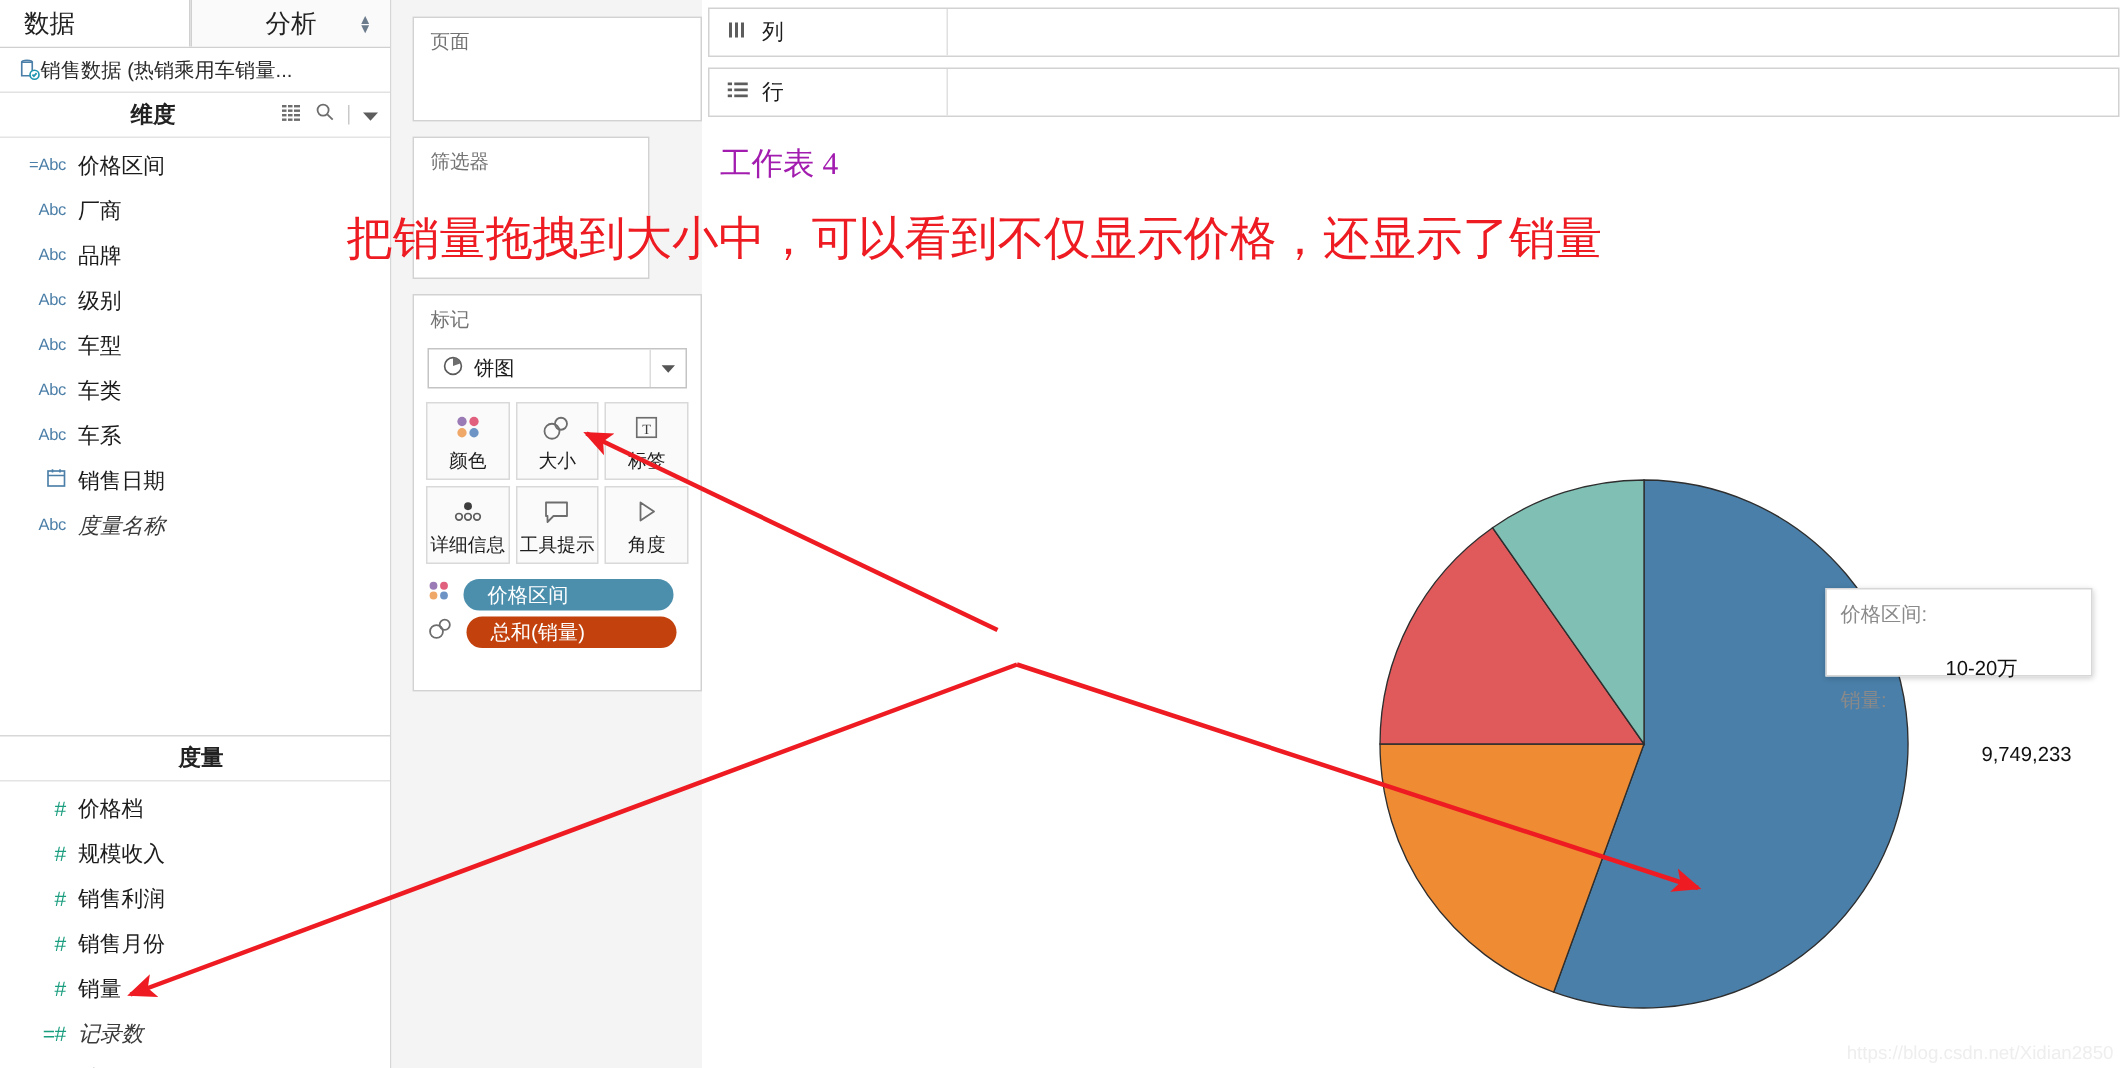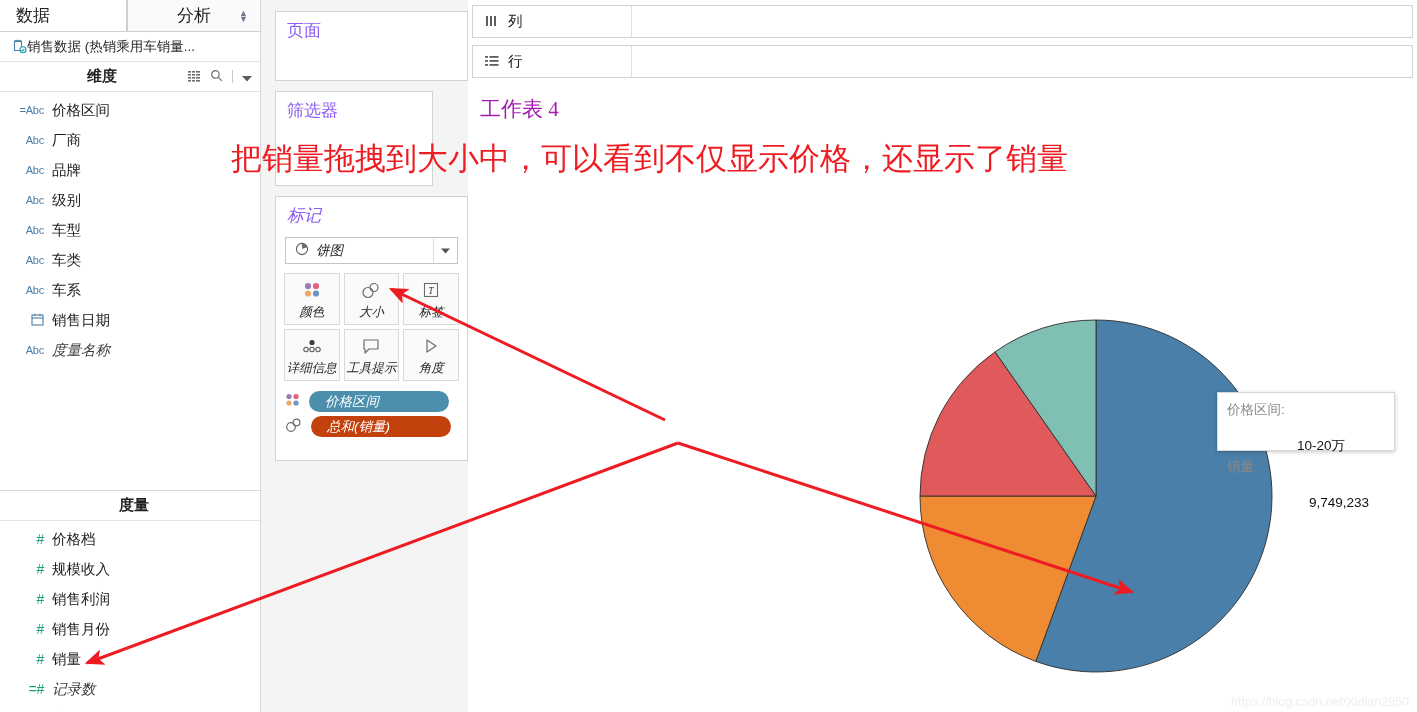--- a/index.html
+++ b/index.html
@@ -70,25 +70,25 @@
 
   
   .mid-pane{
     position:absolute; left:261px; top:0; width:207px; height:712px;
     background:#f4f4f4;
   }
   .card{
     background:#fff; border:1px solid #d2d2d2; margin:6px 7px;
   }
   .card-title{
-    font-size:17px; color:#8b5cf6; padding:7px 0 0 11px;
+    font-size:13px; color:#737373; padding:7px 0 0 11px;
   }
   #pages-card{ position:absolute; left:7px; top:5px; width:193px; height:70px; }
   #filters-card{ position:absolute; left:7px; top:85px; width:158px; height:95px; }
-  #marks-card{ position:absolute; left:7px; top:190px; width:193px; height:265px;font-style:italic; }
+  #marks-card{ position:absolute; left:7px; top:190px; width:193px; height:265px; }
 
   .mark-type{
     margin:10px 9px 0 9px; height:27px; border:1px solid #c4c4c4;
     background:#fff; display:flex; align-items:center; gap:7px;
     padding-left:9px; font-size:13.5px; color:#1c1c1c; position:relative;
   }
   .mark-type .caret-box{
     position:absolute; right:0; top:0; bottom:0; width:24px;
     border-left:1px solid #dcdcdc; display:flex; align-items:center; justify-content:center;
   }
@@ -136,21 +136,21 @@
 
   
   #pie-wrap{ position:absolute; left:447px; top:233px; width:354px; height:354px; }
   #pie-wrap svg{ display:block; }
 
   
   #tooltip{
     position:absolute; left:745px; top:306px; width:178px; height:59px;
     background:#fff; border:1px solid #d7d7d7;
     box-shadow:0 1px 4px rgba(0,0,0,.22);
-    padding:6px 21px 0 9px;
+    padding:6px 9px 0 9px;
   }
   .tt-row{ display:flex; font-size:13.5px; line-height:21px; }
   .tt-key{ color:#8a8a8a; width:68px; flex:none; }
   .tt-val{ color:#111; flex:1; text-align:right; padding-right:4px;margin-top:36px; }
   .tt-val.left{ text-align:left; padding-left:2px; }
 
   
   #watermark{
     position:absolute; right:8px; bottom:3px;
     font-size:12.5px; color:#eeeeee;

